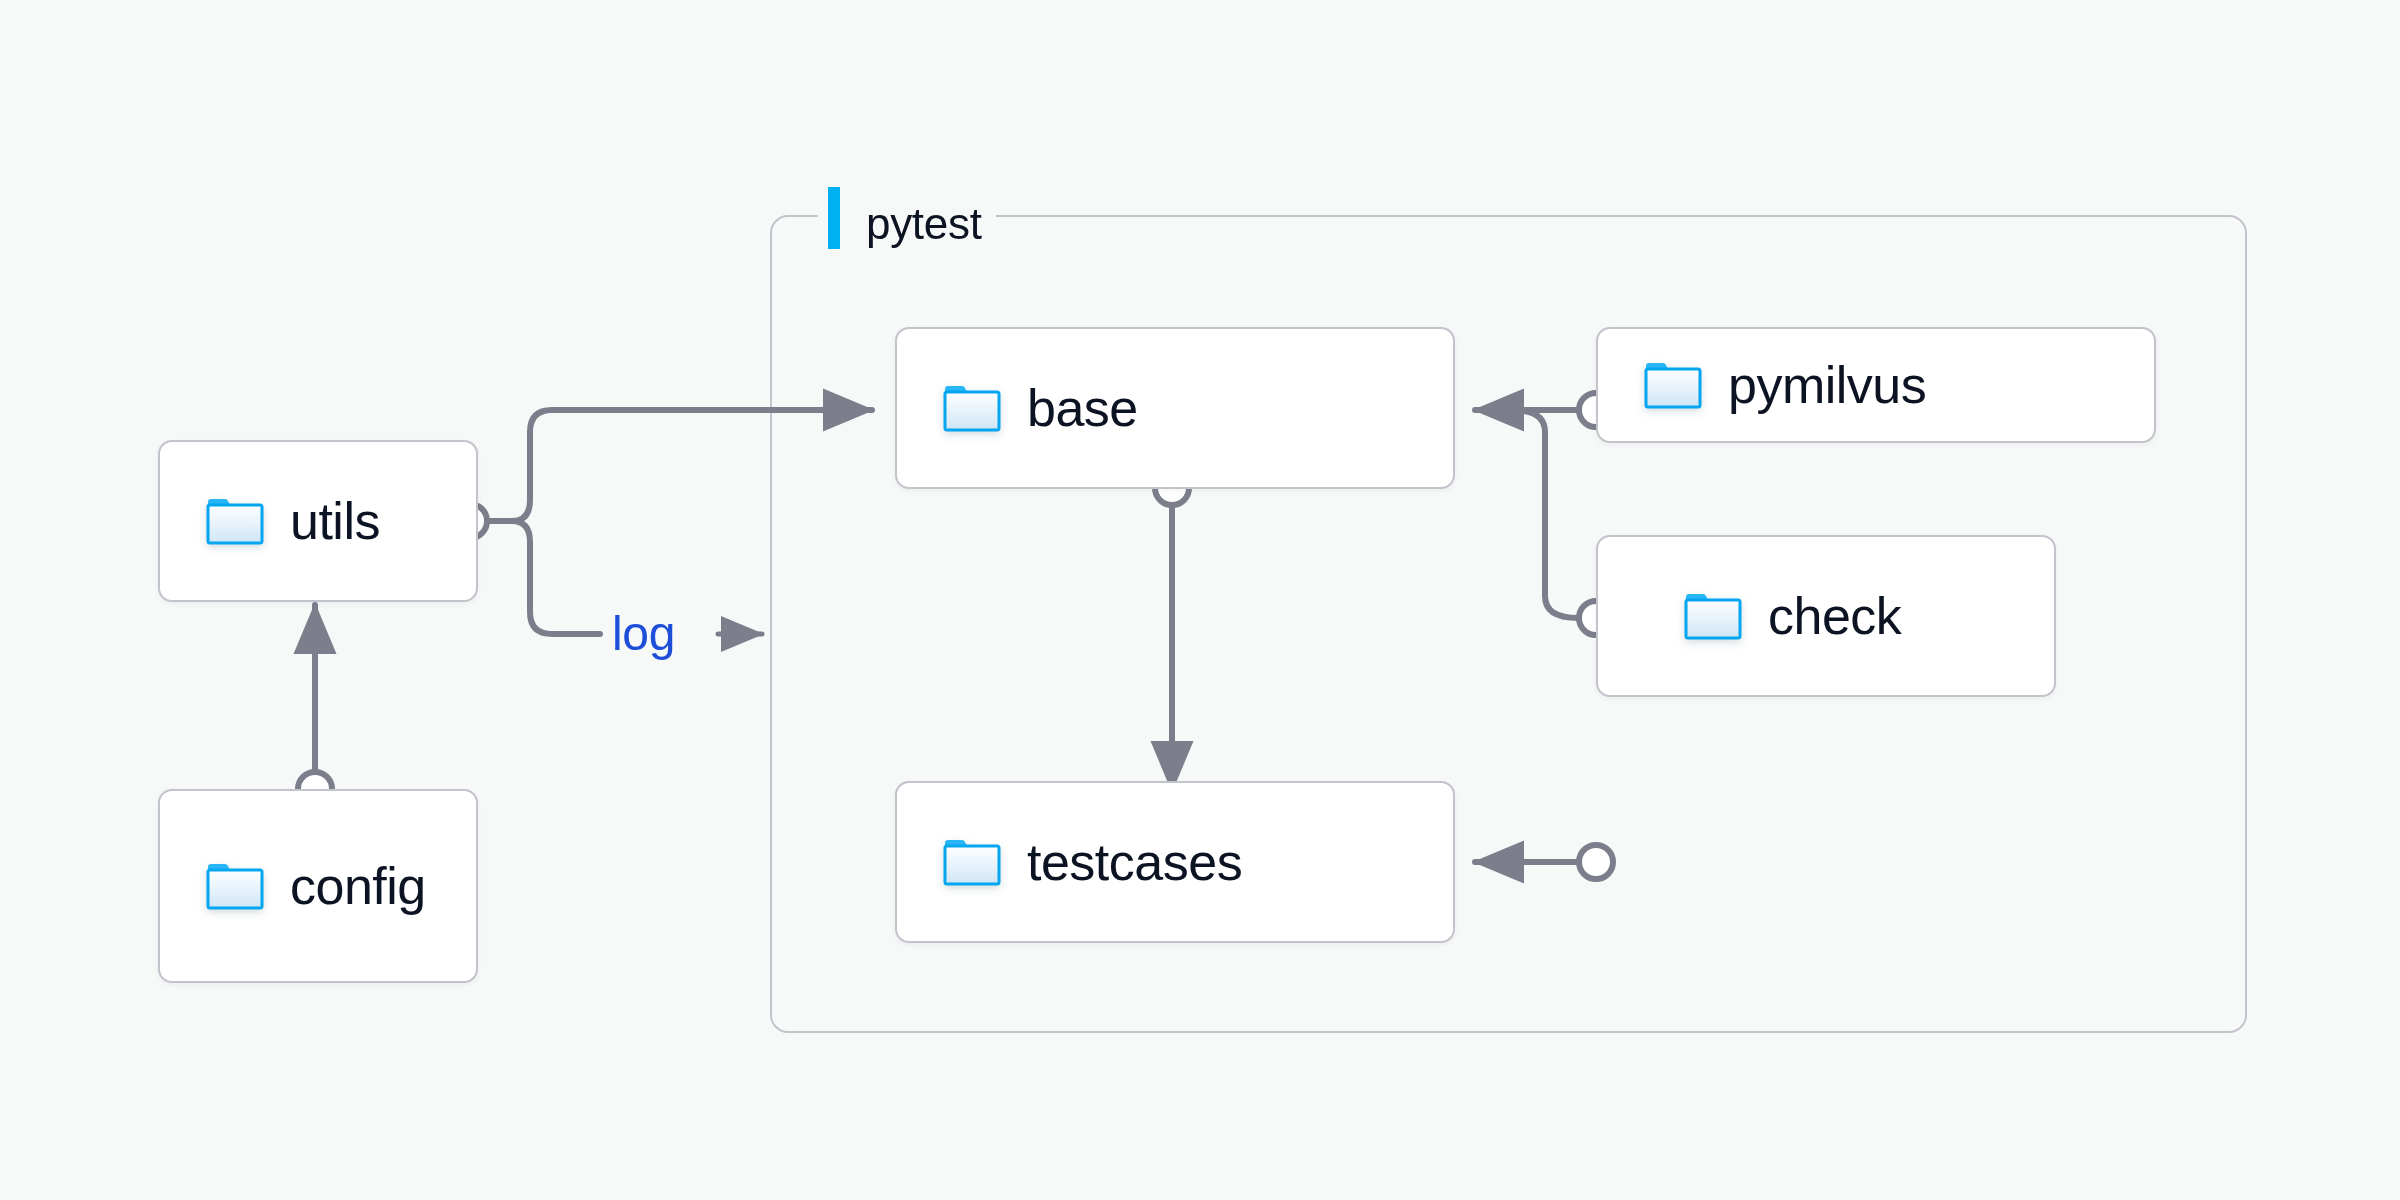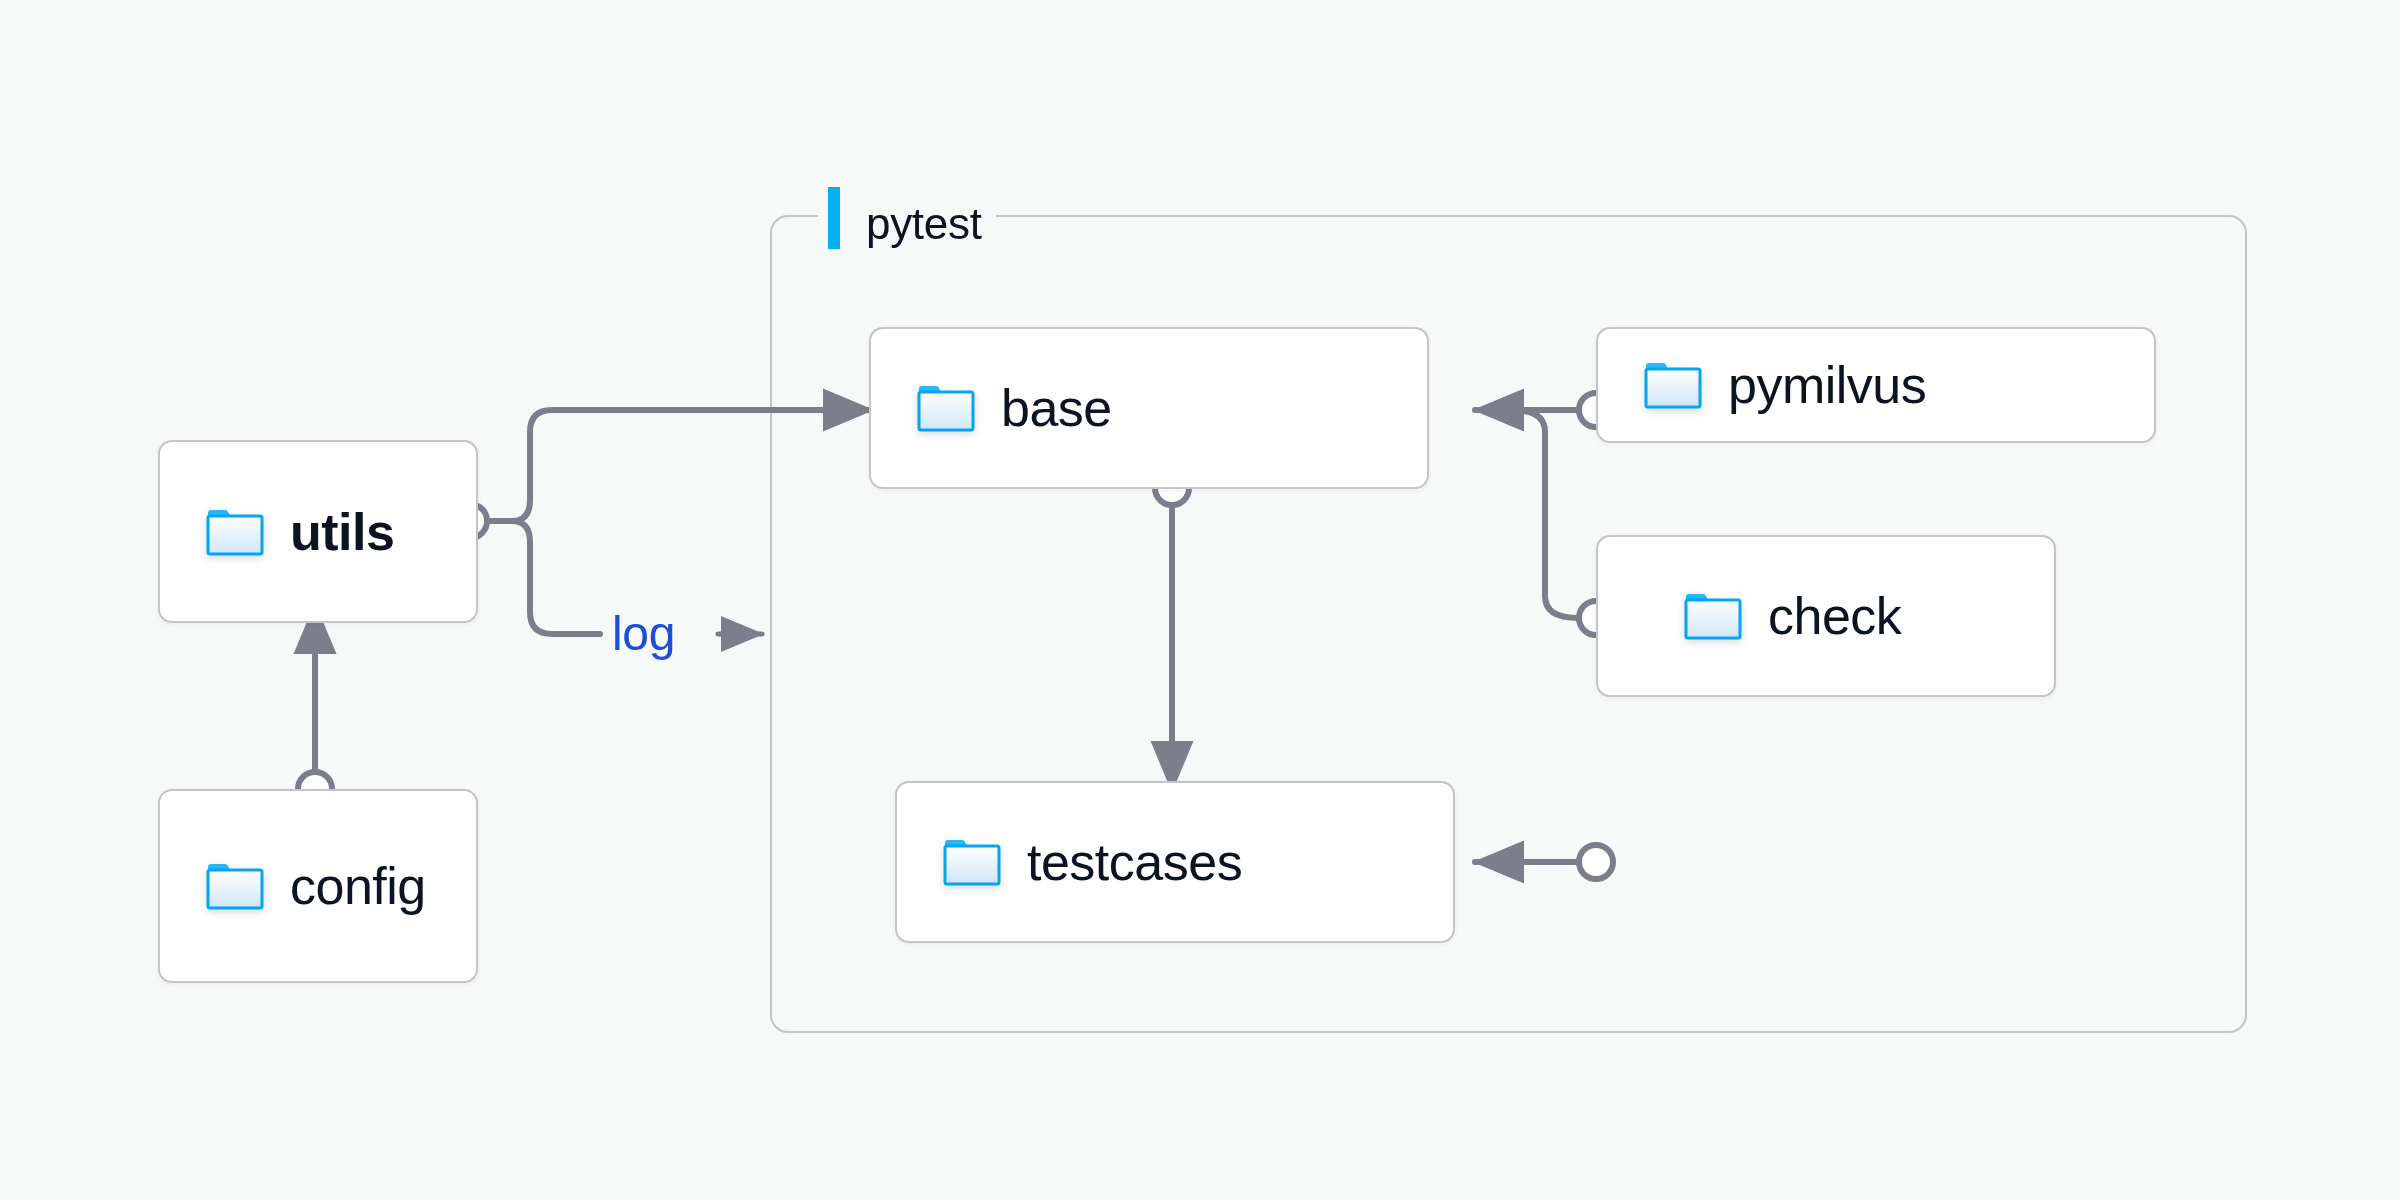--- a/index.html
+++ b/index.html
@@ -137,41 +137,41 @@
       <circle cx="315" cy="789" r="17"></circle>
       <circle cx="1172" cy="488" r="17"></circle>
       <circle cx="1596" cy="410" r="17"></circle>
       <circle cx="1596" cy="618" r="17"></circle>
       <circle cx="1596" cy="862" r="17"></circle>
     </g>
   </svg>
 
   <div class="edge-label" style="left:604px; top:606px;">log</div>
 
-  <div class="node" style="left:158px; top:440px; width:320px; height:183px;font-weight:bold;">
+  <div class="node" style="left:158px; top:440px; width:320px; height:162px;">
     <span class="folder-icon">
       <svg viewBox="0 0 58 48" width="58" height="48" xmlns="http://www.w3.org/2000/svg">
         <path d="M2,10 L2,5 Q2,2 5,2 L19,2 Q21,2 22,4 L24,8 L2,8 Z" fill="#29b6f6"></path>
         <rect x="2" y="8" width="54" height="38" rx="2" fill="url(#folderGrad)" stroke="#05a6f0" stroke-width="3"></rect>
       </svg>
     </span>
     <span class="node-label">utils</span>
   </div>
 
   <div class="node" style="left:158px; top:789px; width:320px; height:194px;">
     <span class="folder-icon">
       <svg viewBox="0 0 58 48" width="58" height="48" xmlns="http://www.w3.org/2000/svg">
         <path d="M2,10 L2,5 Q2,2 5,2 L19,2 Q21,2 22,4 L24,8 L2,8 Z" fill="#29b6f6"></path>
         <rect x="2" y="8" width="54" height="38" rx="2" fill="url(#folderGrad)" stroke="#05a6f0" stroke-width="3"></rect>
       </svg>
     </span>
     <span class="node-label">config</span>
   </div>
 
-  <div class="node" style="left:869px; top:327px; width:560px; height:162px;">
+  <div class="node" style="left:895px; top:327px; width:560px; height:162px;">
     <span class="folder-icon">
       <svg viewBox="0 0 58 48" width="58" height="48" xmlns="http://www.w3.org/2000/svg">
         <path d="M2,10 L2,5 Q2,2 5,2 L19,2 Q21,2 22,4 L24,8 L2,8 Z" fill="#29b6f6"></path>
         <rect x="2" y="8" width="54" height="38" rx="2" fill="url(#folderGrad)" stroke="#05a6f0" stroke-width="3"></rect>
       </svg>
     </span>
     <span class="node-label">base</span>
   </div>
 
   <div class="node" style="left:895px; top:781px; width:560px; height:162px;">

